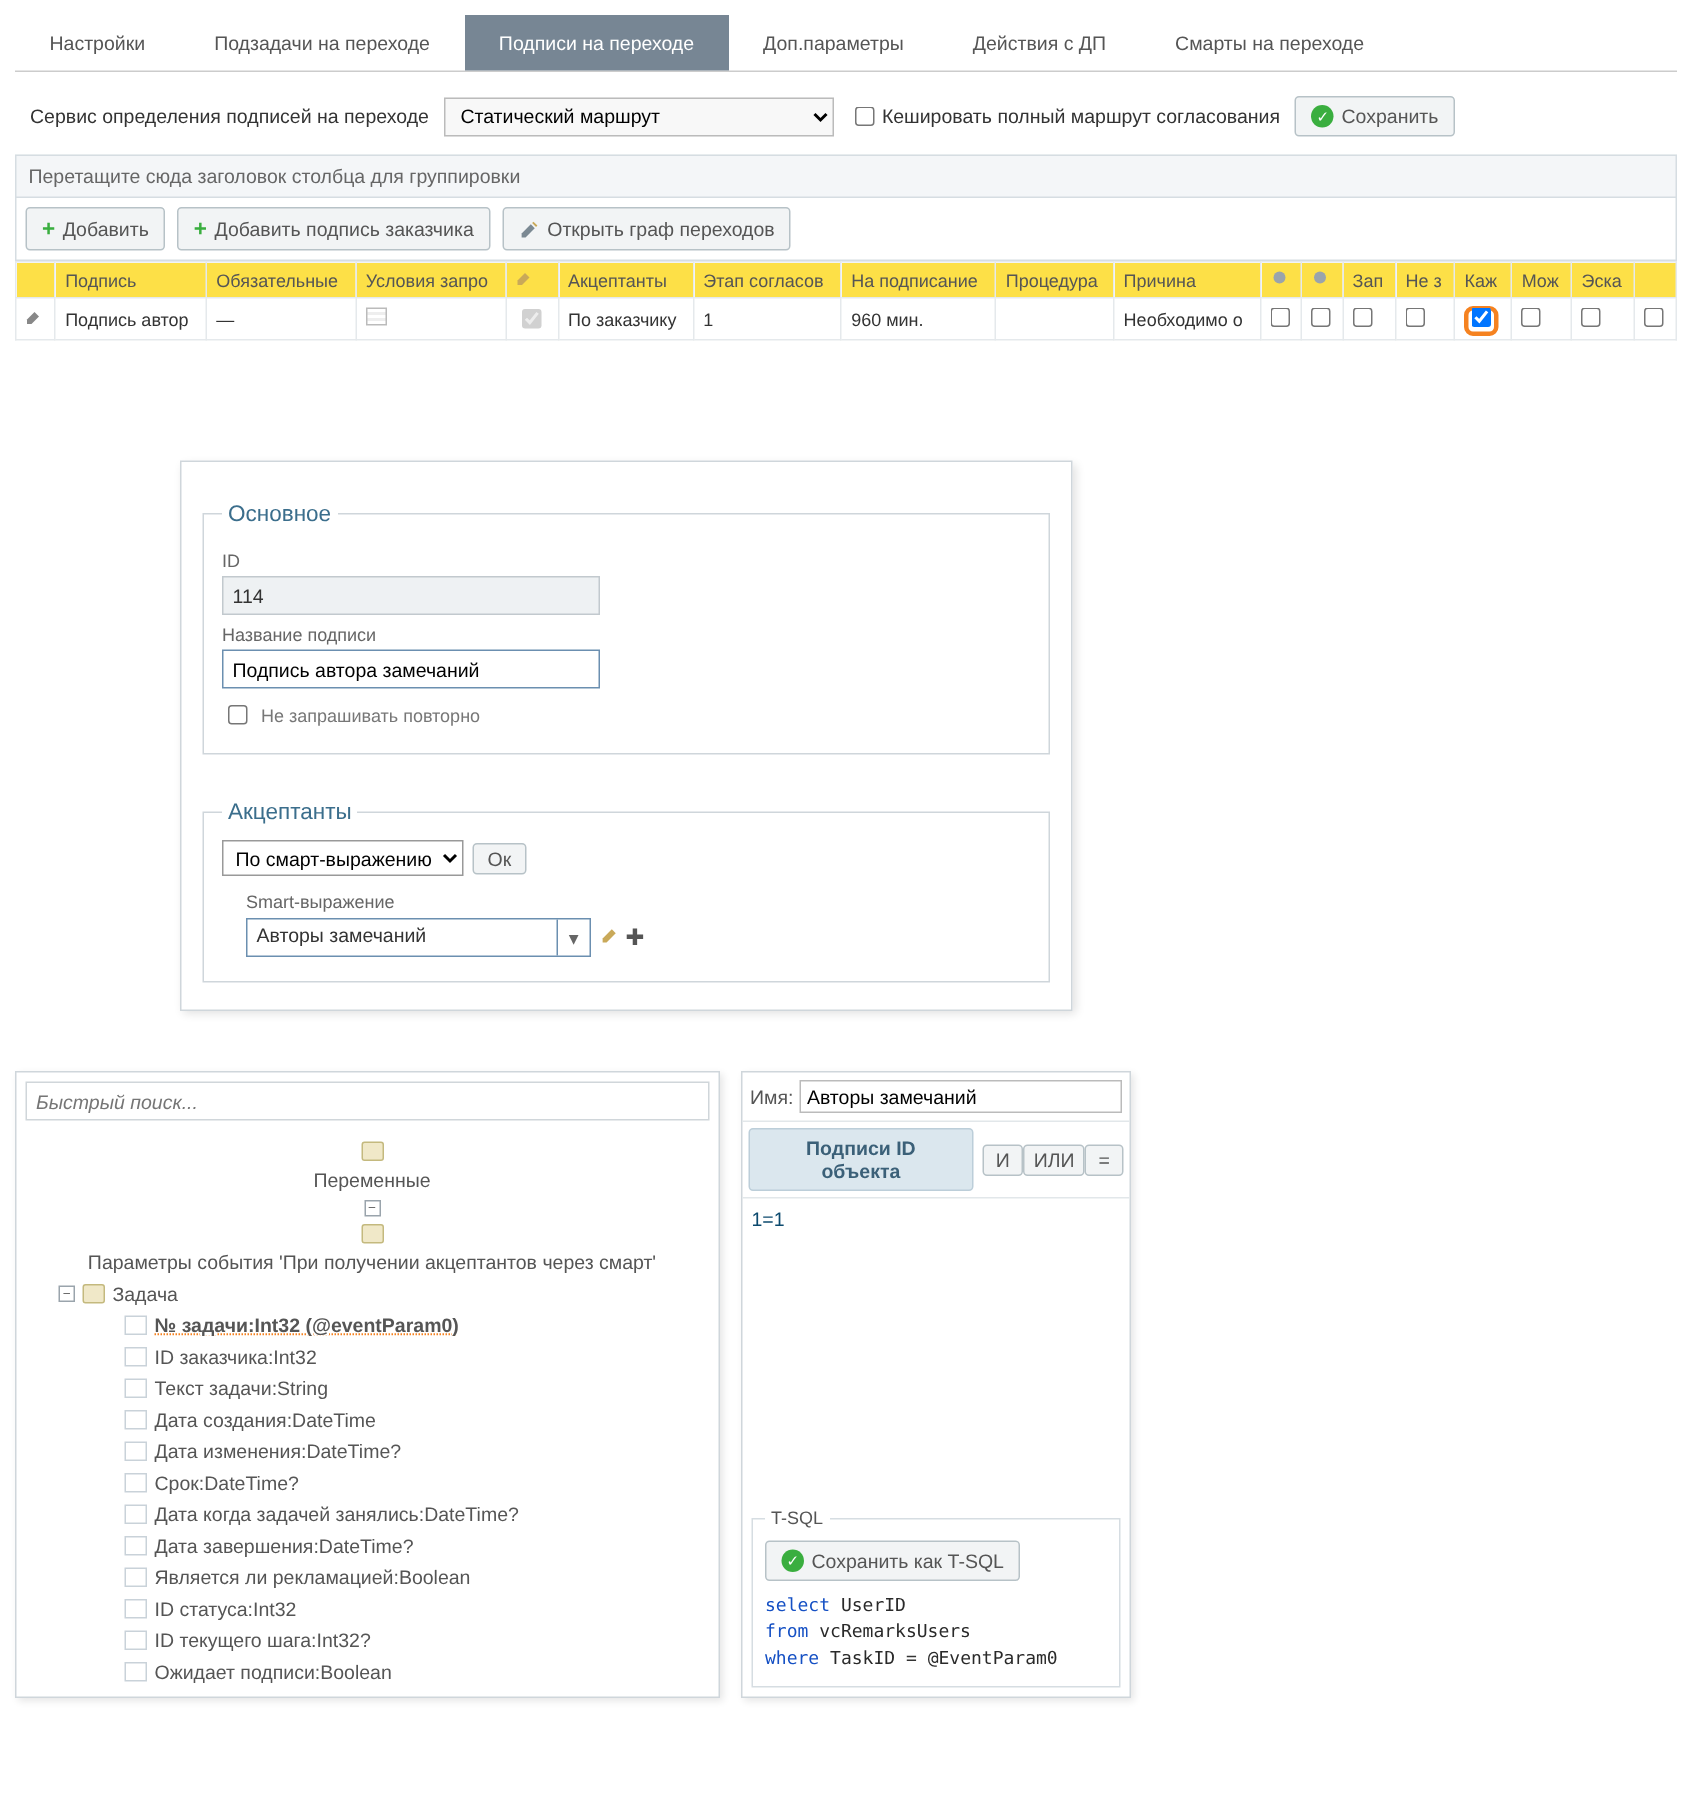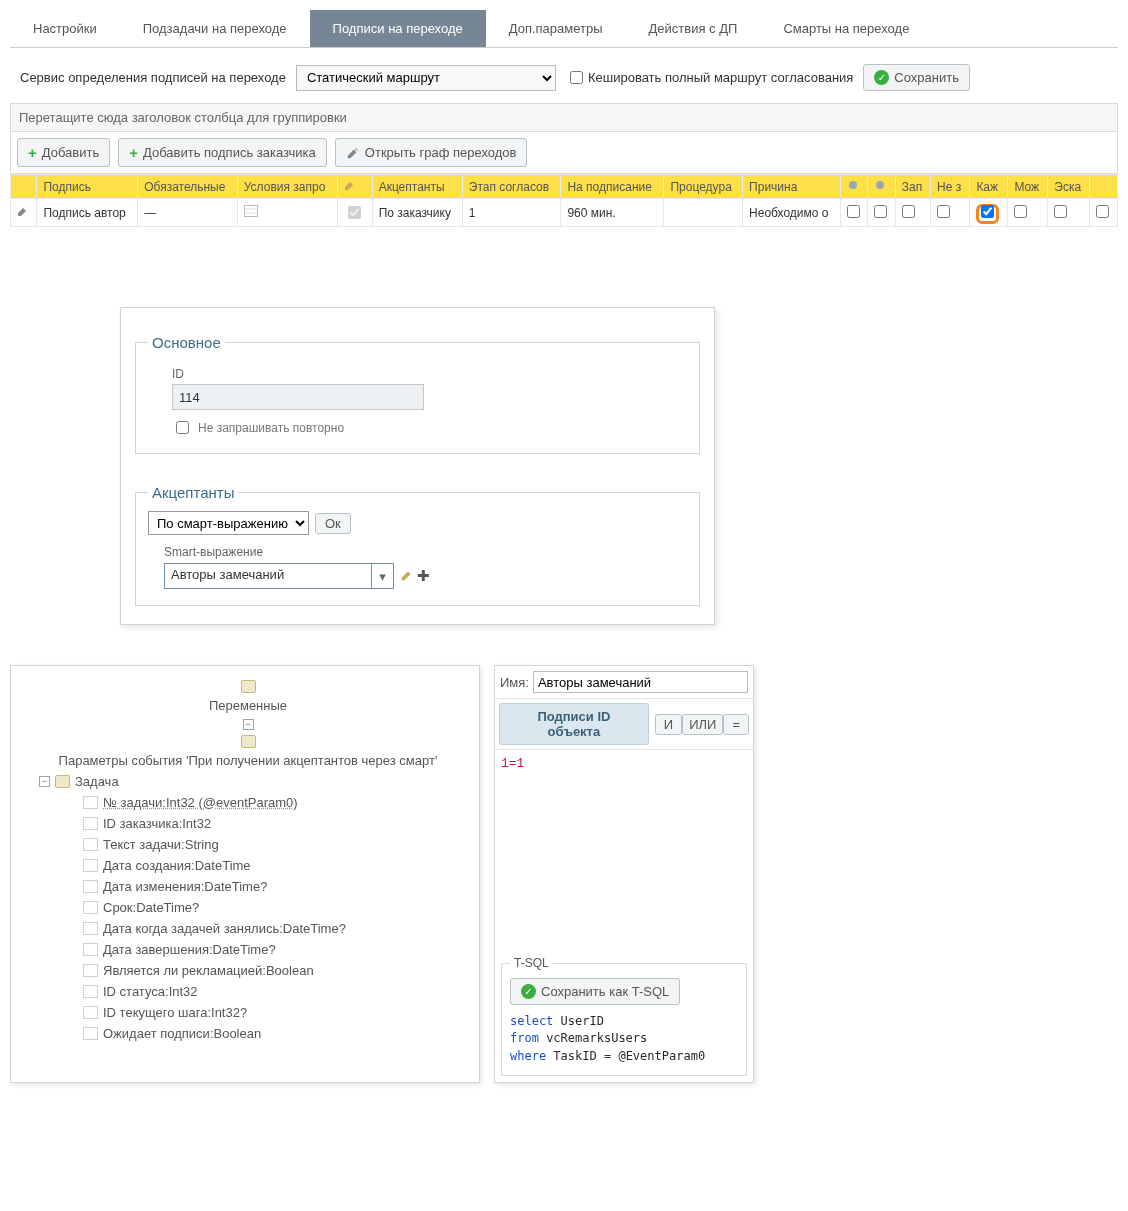--- a/index.html
+++ b/index.html
@@ -113,21 +113,21 @@
   .dialog h2 {
     margin: 0 0 6px 0; font-size: 20px; font-weight: normal; color:#444;
   }
   .dialog h2 .sub { color:#9aa4ac; font-size:20px; }
   fieldset.fs {
     border: 1px solid #cfd6db; margin: 12px 0 0 0; padding: 10px 12px 16px 12px;
   }
   fieldset.fs > legend {
     color:#3b6e8c; font-size:15px; padding:0 4px;
   }
-  .form-row { margin-top: 6px; margin-left: 24px; }
+  .form-row { margin-top: 6px; }
   .form-row label { display:block; font-size:12px; color:#666; margin-bottom:3px;}
   .form-row input[type=text], .form-row .value-box {
     width: 252px; height: 26px; padding: 2px 6px;
     border:1px solid #6b8fb0; background:#fff; font-size:13px;
   }
   .value-box.readonly { background:#eef1f3; border:1px solid #c2c9ce; display:inline-flex;align-items:center;}
   .form-row.checkbox { display:flex; align-items:center; gap:6px; margin-top:8px;}
   .form-row.checkbox label { margin:0; color:#777; }
   
   .accept-row { display:flex; gap:6px; align-items:center;}
@@ -179,36 +179,36 @@
   .folder-ic, .node-ic {
     width:15px;height:13px;display:inline-block;
   }
   .folder-ic {
     background:#f0e8c8;border:1px solid #c4b97e;border-radius:2px;
   }
   .node-ic {
     background:#fff;border:1px solid #c9d2d9;
   }
   .tree-node .txt { color:#555; }
-  .tree-node .txt.link { text-decoration: underline dotted #f58220; }
+  .tree-node .txt.link { text-decoration: underline dotted #f58220; font-weight: bold; }
   
   .name-row { display:flex; border-bottom:1px solid #e2e7ea; padding:5px;}
   .name-row label { color:#555; margin-right:4px; align-self:center;}
   .name-row input {
     flex:1; height:22px; border:1px solid #bbb; padding:1px 4px; font-size:13px;
   }
   .cond-toolbar {
     display:flex; align-items:center; gap:0;
     border-bottom:1px solid #e2e7ea; padding:4px;
   }
   .cond-toolbar .btn.sel {
     background:#dbe7ee; border:1px solid #bcced9; font-weight:bold; color:#3b6078;
   }
   .condition-area {
-    flex:1; padding:6px; color:#be185d; min-height:200px;font-family:Liberation Mono, monospace;
+    flex:1; padding:6px; color:#0c4a6e; min-height:200px;
   }
   .tsql-fs {
     margin:6px; border:1px solid #d6dde2; padding:8px 8px 10px 8px;
   }
   .tsql-fs legend { font-size:12px; color:#555; padding:0 4px;}
   .code {
     font-family: Consolas, monospace; font-size:12px; margin-top:8px;
     white-space:pre; line-height:1.45;
   }
   .kw { color:#1550c4; }
@@ -318,20 +318,24 @@
 
 <div class="dialog">
   <fieldset class="fs">
     <legend>Основное</legend>
     <div class="form-row">
       <label>ID</label>
       <div class="value-box readonly">
           <span>114</span>
         </div>
     </div>
+    <div class="form-row">
+      <label>Название подписи</label>
+      <input type="text" value="Подпись автора замечаний" style="">
+    </div>
     <div class="form-row checkbox">
       <input type="checkbox" style="">
       <label>Не запрашивать повторно</label>
     </div>
   </fieldset>
 
   <fieldset class="fs" style="margin-top:30px;">
     <legend>Акцептанты</legend>
     <div class="accept-row">
       <select class="small-select">
@@ -354,20 +358,23 @@
           </span>
           <span class="plus">✚</span>
         </div>
       </div>
     </div>
   </fieldset>
 </div>
 
 <div class="explorer-wrap">
   <div class="panel left">
+    <div class="search-box">
+      <input type="text" placeholder="Быстрый поиск..." style="">
+    </div>
     <div class="tree" id="tree">
         <div class="tree-node level1">
           <span style="width:11px;display:inline-block"></span>
           <span class="folder-ic"></span>
           <span class="txt">Переменные</span>
         </div>
         <div class="tree-node level1">
           <span class="exp">−</span>
           <span class="folder-ic"></span>
           <span class="txt">Параметры события 'При получении акцептантов через смарт'</span>

